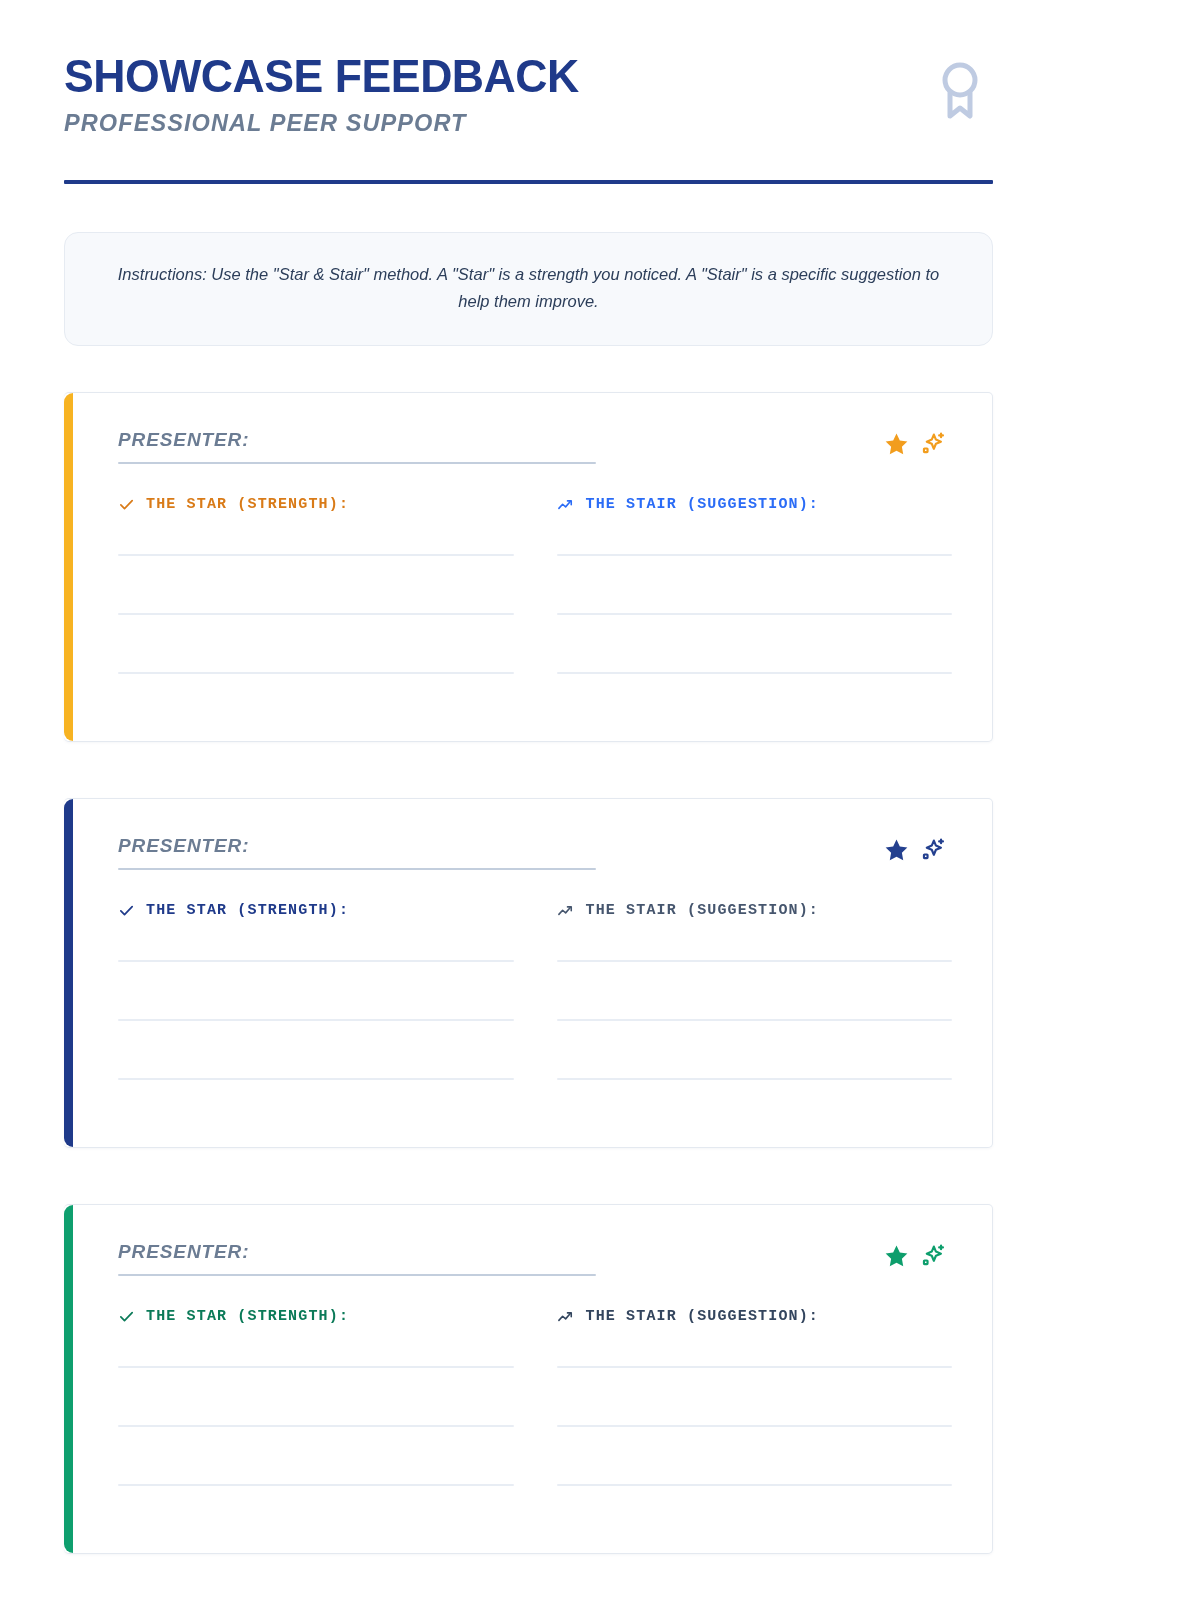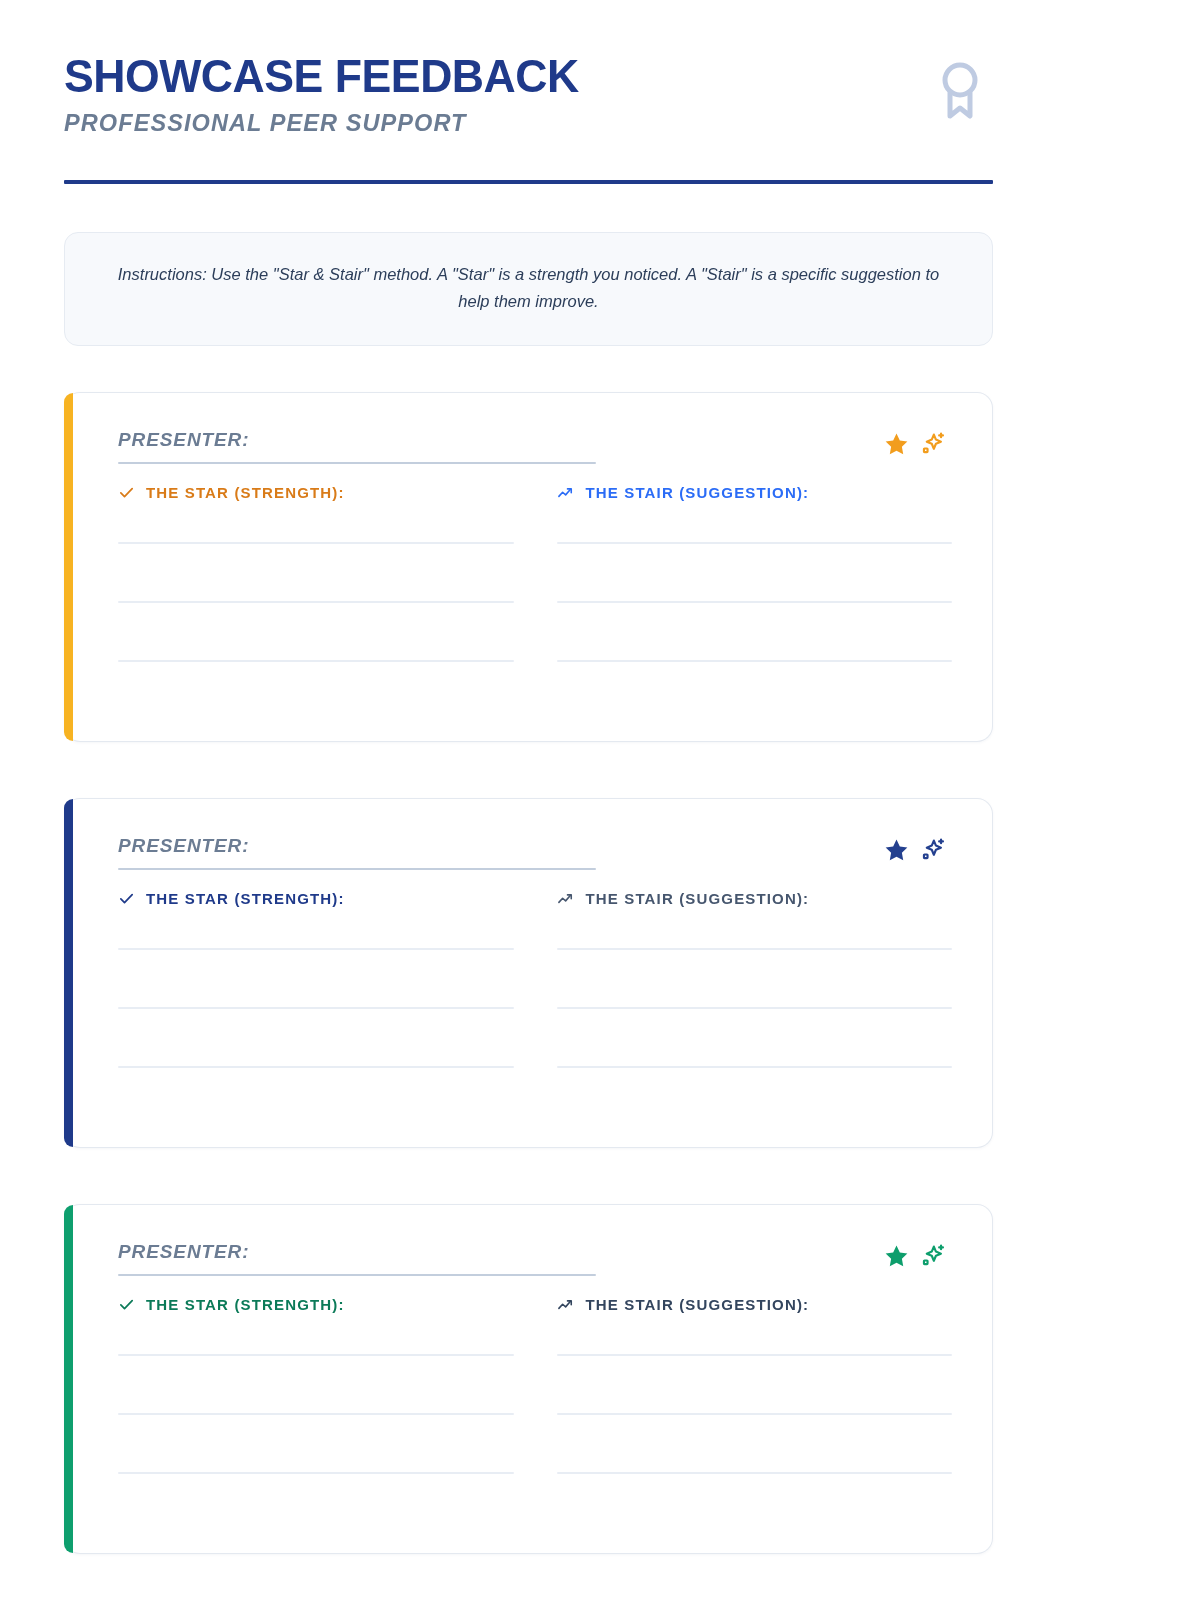--- a/index.html
+++ b/index.html
@@ -82,21 +82,21 @@
   }
 
   
   .cards { margin-top: 46px; }
 
   .card {
     position: relative;
     background: #ffffff;
     border: 1px solid #E4E9F0;
     border-left: none;
-    border-radius: 16px;
+    border-radius: 5px;
     height: 350px;
     margin-bottom: 56px;
     box-shadow: 0 1px 3px rgba(30,50,90,0.045);
     padding: 36px 40px 0 54px;
   }
   .card-accent {
     position: absolute;
     left: 0;
     top: 0;
     bottom: 0;
@@ -130,21 +130,22 @@
     align-items: center;
     gap: 9px;
     margin-top: 2px;
     margin-right: 6px;
   }
 
   
   .columns {
     display: flex;
     gap: 43px;
-    margin-top: 18px;
+    margin-top: 30px;
+    font-family: Liberation Mono, monospace;
   }
   .col { flex: 1; }
 
   .col-head {
     display: flex;
     align-items: center;
     gap: 11px;
     height: 22px;
   }
   .col-title {

